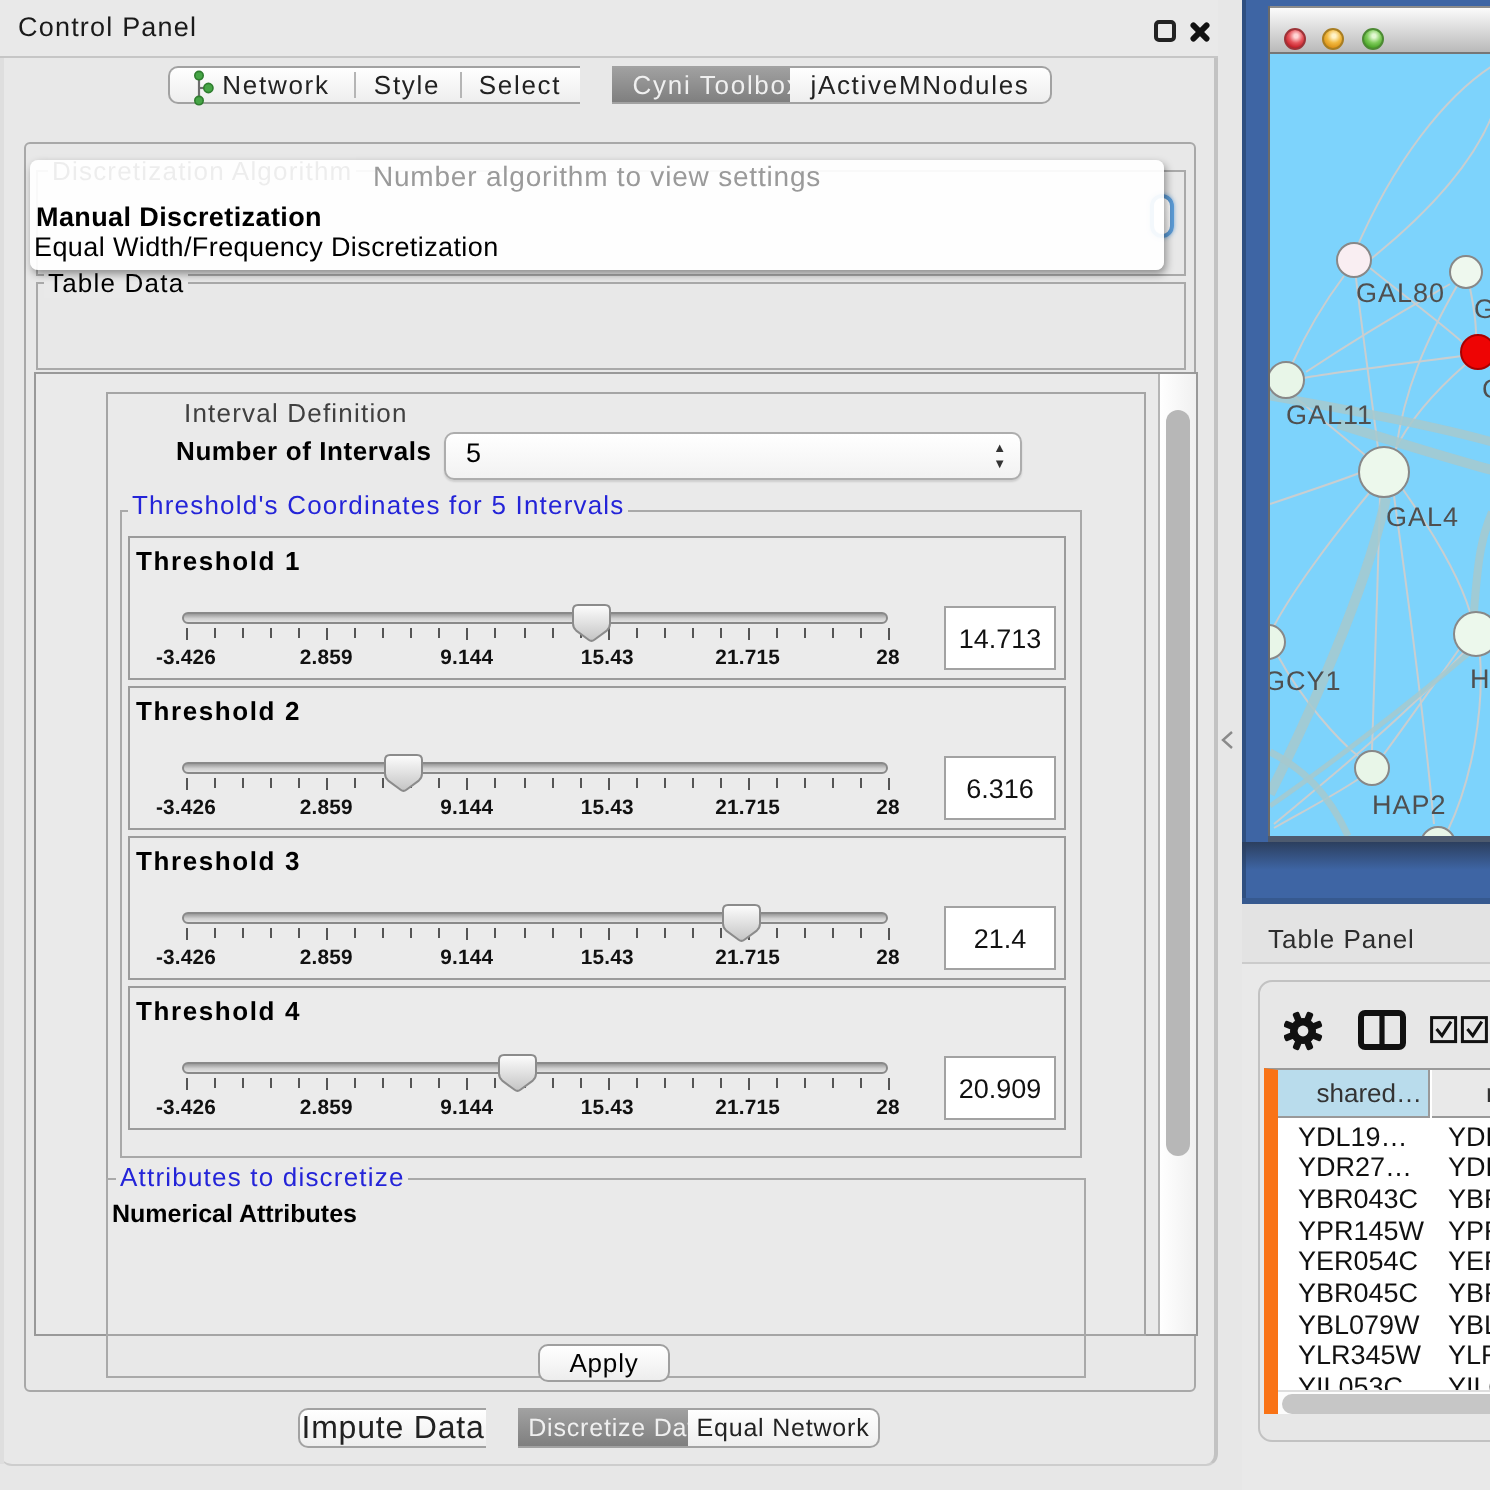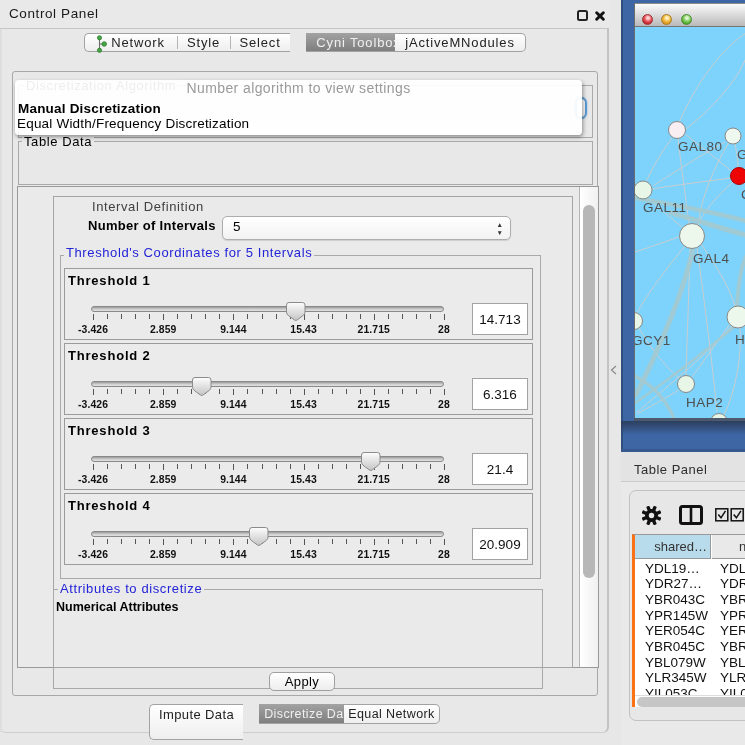--- a/index.html
+++ b/index.html
@@ -13,21 +13,21 @@
 .tl { position:absolute; top:10px; width:11px; height:11px; border-radius:50%; }
 #netcontent { position:absolute; left:0; top:25px; width:111px; height:390px; overflow:hidden; }
 #netshadow { left:634px; top:418px; width:111px; height:3px; background:#4d5a6e; }
 #tpband { left:621px; top:452px; width:124px; height:30px; background:#e3e3e3;
   border-bottom:1px solid #cbcbcb; }
 #tpband span { position:absolute; left:13px; top:10px; font-size:13px; letter-spacing:0.5px; color:#2e2e2e; }
 #tpbg { left:621px; top:482px; width:124px; height:263px; background:#e9e9e9; }
 #tpanel { left:629px; top:490px; width:130px; height:231px; background:#e7e7e7;
   border:1px solid #c2c2c2; border-radius:7px; }
 #ttable { left:632px; top:534px; width:113px; height:173px; background:#fff;
-  border-left:3px solid #f97316; border-top:1px solid #9a9a9a; overflow:hidden; }
+  border-left:7px solid #f97316; border-top:1px solid #9a9a9a; overflow:hidden; }
 .th1 { position:absolute; left:0; top:0; width:76px; height:24px; background:#b9dcec;
   border-right:1px solid #999; border-bottom:1px solid #999; font-size:13px; color:#333;
   text-align:right; padding-right:3px; line-height:24px; }
 .th2 { position:absolute; left:77px; top:0; width:60px; height:24px; background:#e9e9e9;
   border-bottom:1px solid #999; font-size:13px; color:#333; line-height:24px; padding-left:27px; }
 .trow { position:absolute; font-size:13.5px; color:#111; width:200px; white-space:nowrap; }
 .hscroll { position:absolute; left:0px; top:160px; width:113px; height:13px; background:#fcfcfc; border-top:1px solid #ddd;}
 .hthumb { position:absolute; left:2px; top:1px; width:120px; height:10px; background:#c6c6c6; border-radius:5px; }
 #win { left:0; top:0; width:609px; height:733px; background:#e8e8e8;
   border-right:2px solid #c2c2c2; border-bottom:1px solid #cdcdcd;
@@ -424,21 +424,21 @@
           <div class="vfield">20.909</div>
         </div>
       <div class="group" style="left:35px; top:402px; width:490px; height:100px;"></div>
       <div class="gtitle" style="left:40px; top:394px; color:#2424d8; background:#eaeaea;">Attributes to discretize</div>
       <div class="blab" style="left:38px; top:413px;">Numerical Attributes</div>
     </div>
   </div>
 
   <div id="apply">Apply</div>
   <div class="tabbar" style="left:149px; top:704px; width:291px; height:20px;">
-    <div class="tab first" style="left:0; width:94px; height:36px; line-height:19px; font-size:13px; letter-spacing:0.4px;">Impute Data</div>
+    <div class="tab first" style="left:0; width:94px; height:20px; line-height:19px; font-size:16px; letter-spacing:0.4px;">Impute Data</div>
     <div class="tab sel" style="left:94px; width:101px; height:20px; line-height:19px; font-size:12.5px; letter-spacing:0.4px;">Discretize Data</div>
     <div class="tab last" style="left:195px; width:96px; height:20px; line-height:19px; font-size:12.5px; letter-spacing:0.4px;">Equal Network</div>
   </div>
 </div>
 <svg class="abs" style="left:610px;top:365px;" width="8" height="10" viewBox="0 0 8 10">
     <path d="M 6 1 L 1.5 5 L 6 9" fill="none" stroke="#8a8a8a" stroke-width="1.2"></path>
   </svg>
 <div class="abs" id="popup">
   <div class="ghost">Number algorithm to view settings</div>
   <div class="it1">Manual Discretization</div>

